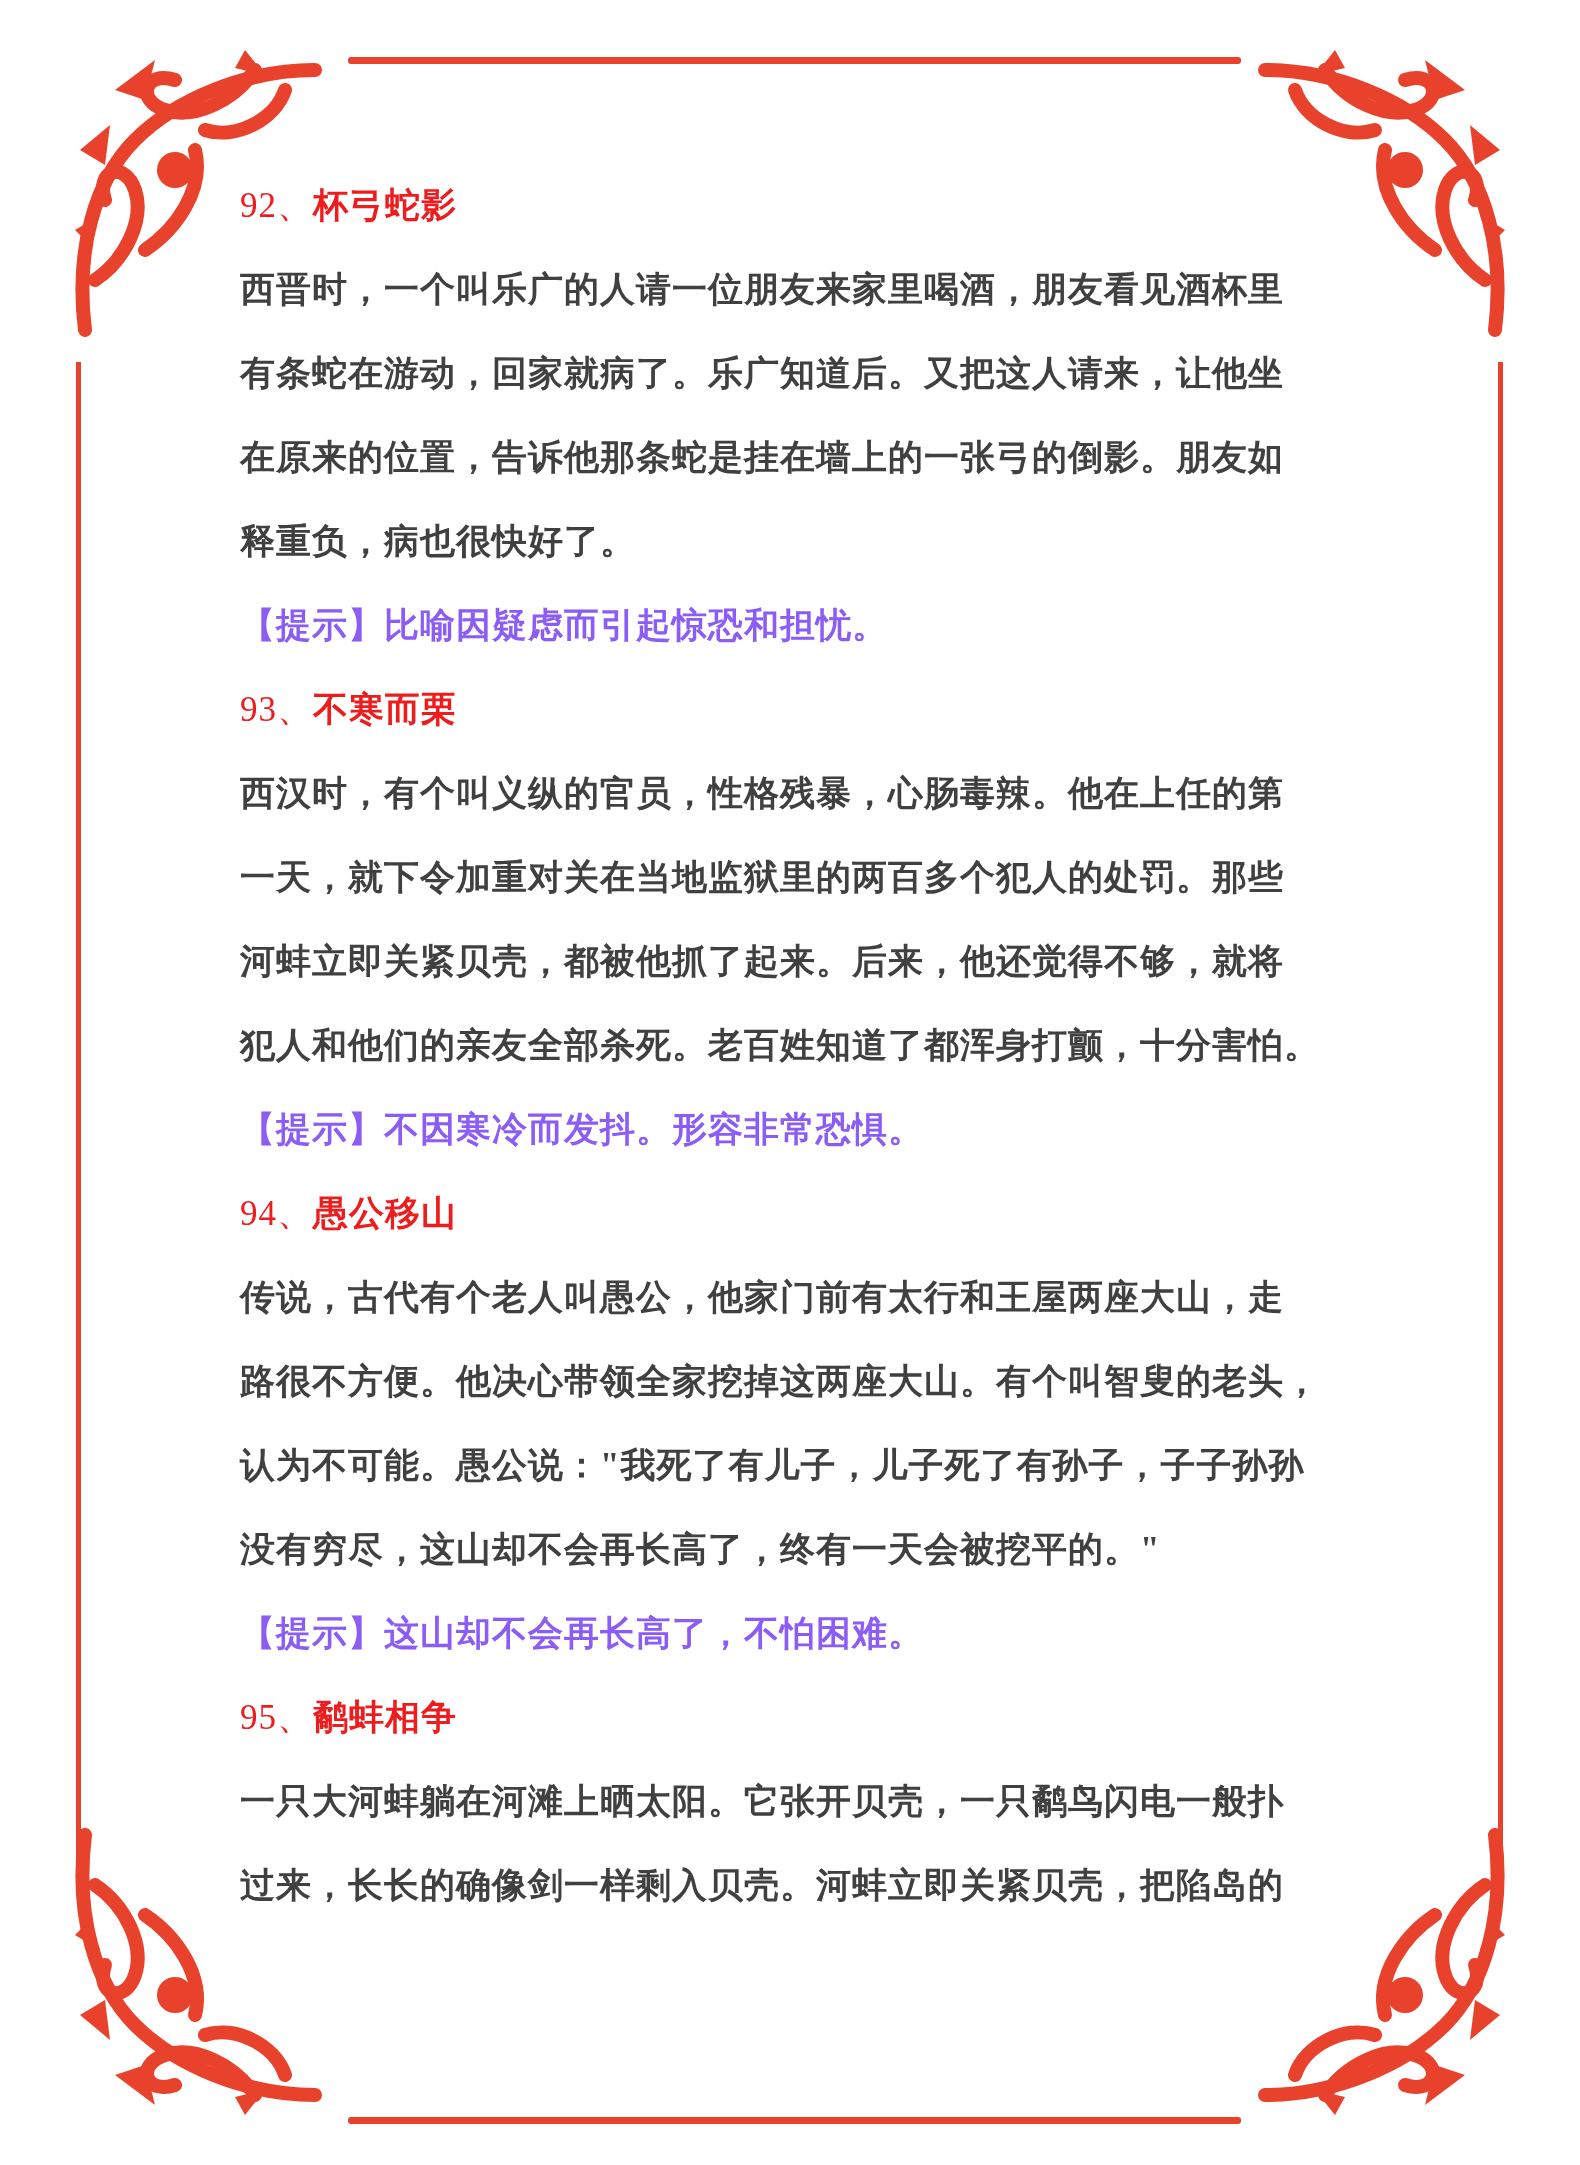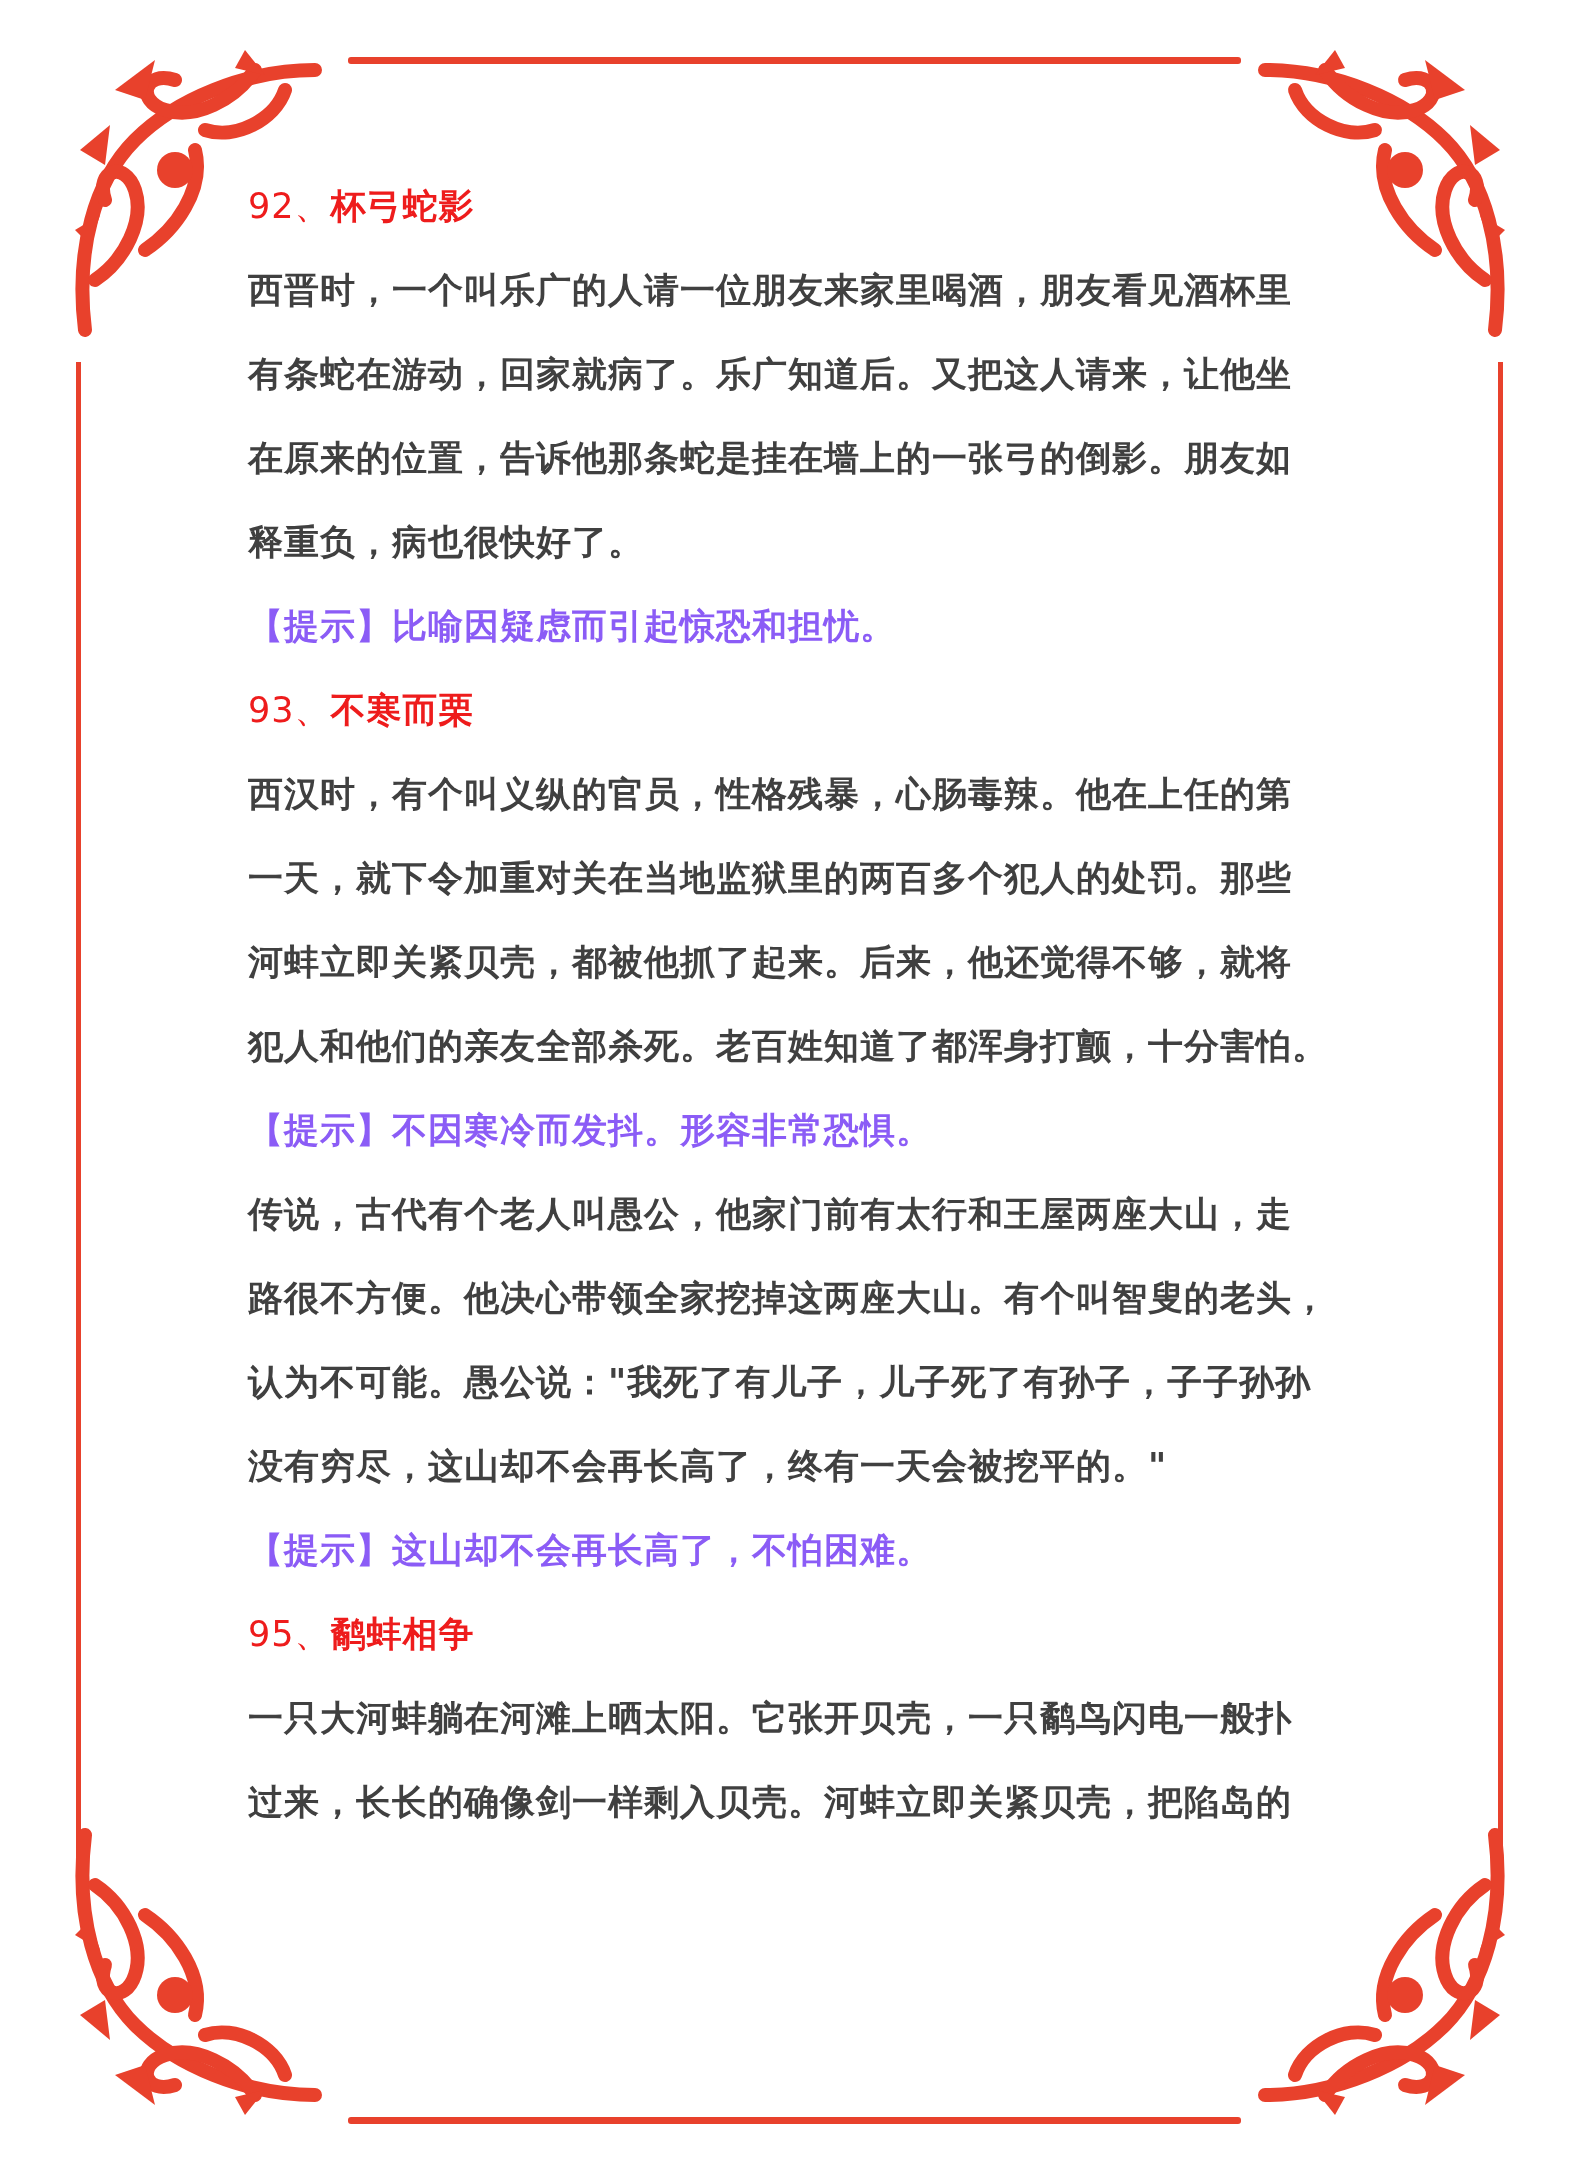--- a/index.html
+++ b/index.html
@@ -1,21 +1,21 @@
 <!DOCTYPE html>
 <html><head>
 <meta charset="utf-8">
 <style>
   html, body { margin:0; padding:0; background:#ffffff; }
   body { width:1580px; height:2165px; position:relative; overflow:hidden;
          font-family:"DejaVu Sans", "Liberation Sans", sans-serif; }
   .hline { position:absolute; height:7px; background:#e8412c; border-radius:3px; }
   .vline { position:absolute; width:5px; background:#e8412c; }
   .corner { position:absolute; width:330px; height:330px; }
-  .content { position:absolute; left:248px; top:176px; width:1120px; }
+  .content { position:absolute; left:240px; top:176px; width:1120px;font-family:Liberation Serif, serif; }
   .line { height:84px; line-height:60px; font-size:35px; font-weight:bold; white-space:nowrap; letter-spacing:1px; }
   .heading { color:#ee1c1c; font-weight:normal; }
   .heading .title { font-weight:bold; }
   .body-text { color:#404040; }
   .hint { color:#8b5cf6; }
 </style>
 </head>
 <body>
 
 <div class="hline" style="left:348px; top:57px; width:893px;"></div>
@@ -102,20 +102,21 @@
   <div>
     <div class="line heading"><span>93、</span><span class="title">不寒而栗</span></div>
     <div class="line body-text">西汉时，有个叫义纵的官员，性格残暴，心肠毒辣。他在上任的第</div>
     <div class="line body-text">一天，就下令加重对关在当地监狱里的两百多个犯人的处罚。那些</div>
     <div class="line body-text">河蚌立即关紧贝壳，都被他抓了起来。后来，他还觉得不够，就将</div>
     <div class="line body-text">犯人和他们的亲友全部杀死。老百姓知道了都浑身打颤，十分害怕。</div>
     <div class="line hint">【提示】不因寒冷而发抖。形容非常恐惧。</div>
   </div>
 
   <div>
+    <div class="line heading"><span>94、</span><span class="title">愚公移山</span></div>
     <div class="line body-text">传说，古代有个老人叫愚公，他家门前有太行和王屋两座大山，走</div>
     <div class="line body-text">路很不方便。他决心带领全家挖掉这两座大山。有个叫智叟的老头，</div>
     <div class="line body-text">认为不可能。愚公说："我死了有儿子，儿子死了有孙子，子子孙孙</div>
     <div class="line body-text">没有穷尽，这山却不会再长高了，终有一天会被挖平的。"</div>
     <div class="line hint">【提示】这山却不会再长高了，不怕困难。</div>
   </div>
 
   <div>
     <div class="line heading"><span>95、</span><span class="title">鹬蚌相争</span></div>
     <div class="line body-text">一只大河蚌躺在河滩上晒太阳。它张开贝壳，一只鹬鸟闪电一般扑</div>

